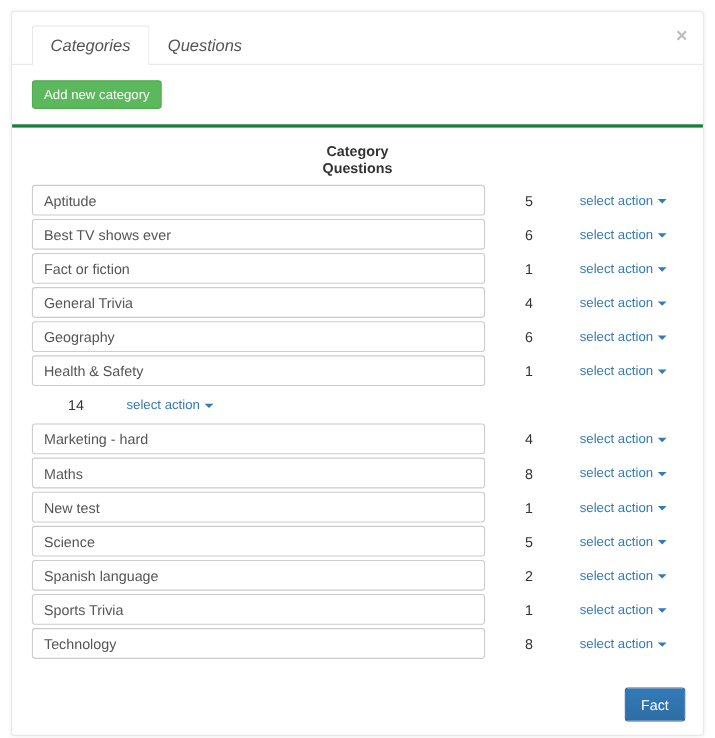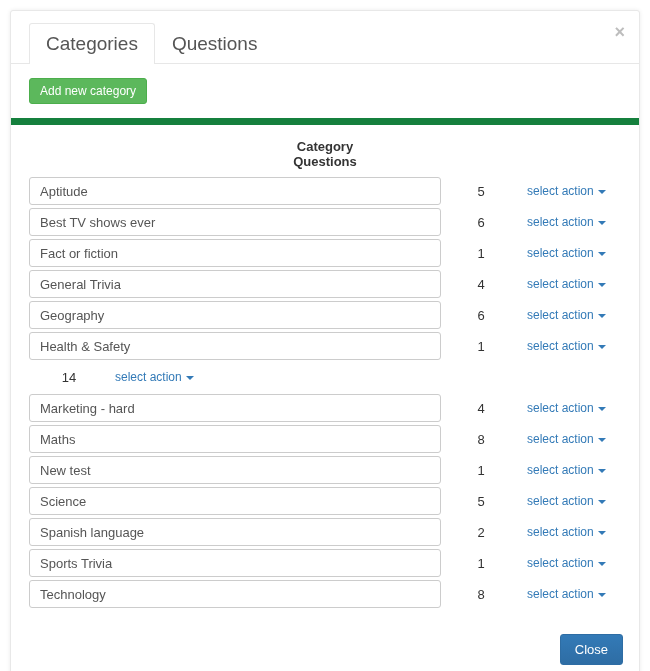--- a/index.html
+++ b/index.html
@@ -38,37 +38,38 @@
     border-bottom: 1px solid #e7e7e7;
   }
   .tabs ul {
     list-style: none;
     margin: 0;
     padding: 0;
     display: flex;
   }
   .tabs li {
     padding: 9px 16px;
-    font-size: 19px;
+    font-size: 15px;
     color: #555;
     border: 1px solid transparent;
     border-bottom: none;
     cursor: pointer;
     margin-bottom: -1px;
+    font-style: italic;
   }
   .tabs li.active {
     border-color: #e7e7e7;
     border-bottom-color: #fff;
     background: #fff;
     border-radius: 3px 3px 0 0;
     color: #555;
   }
   .toolbar {
     padding: 14px 18px;
-    border-bottom: 7px solid #15803d;
+    border-bottom: 3px solid #15803d;
   }
   .btn-green {
     display: inline-block;
     background: #5cb85c;
     border: 1px solid #4cae4c;
     color: #fff;
     font-size: 12px;
     padding: 5px 10px;
     border-radius: 3px;
     cursor: pointer;
@@ -284,17 +285,17 @@
           <div class="action">
             <span>select action</span>
             <span class="caret"></span>
           </div>
         </div>
       </div>
   </div>
 
   <div class="footer">
     <button class="btn-close">
-      <span>Close</span>
+      <span>Fact</span>
     </button>
   </div>
 
 </div>
 
 </body></html>

